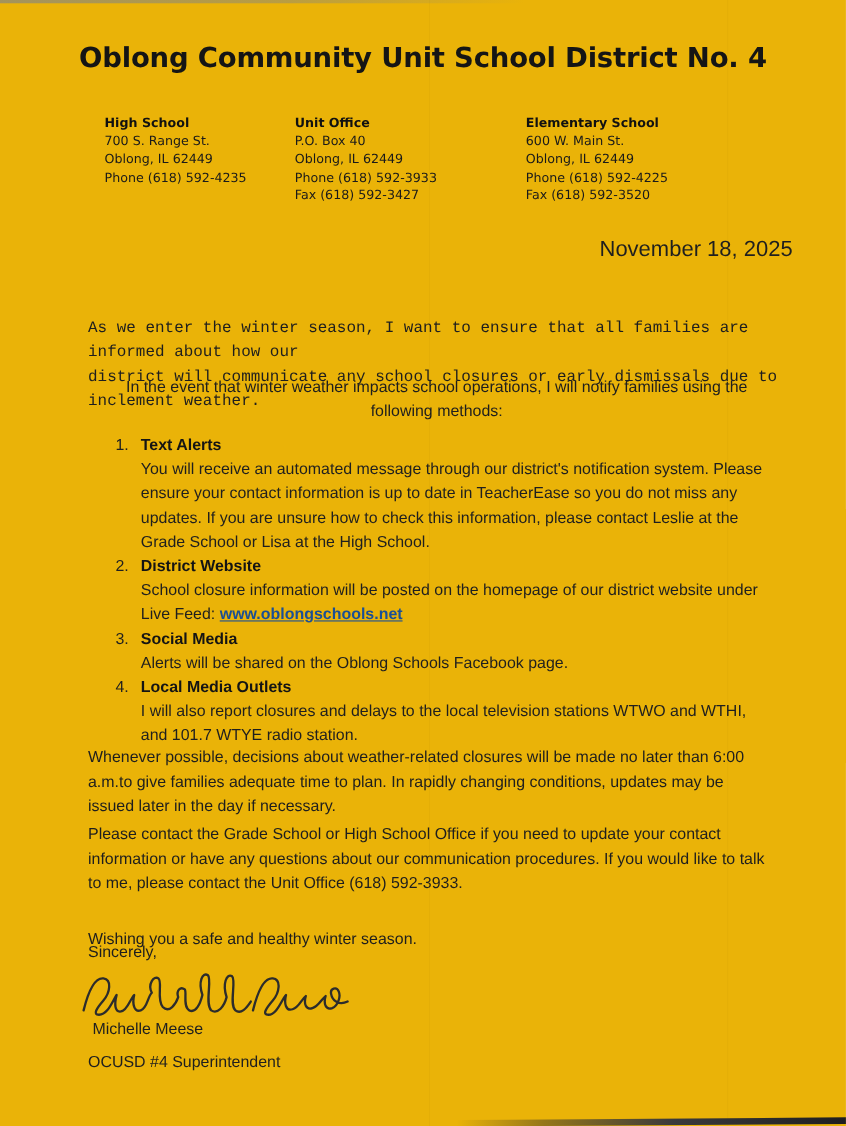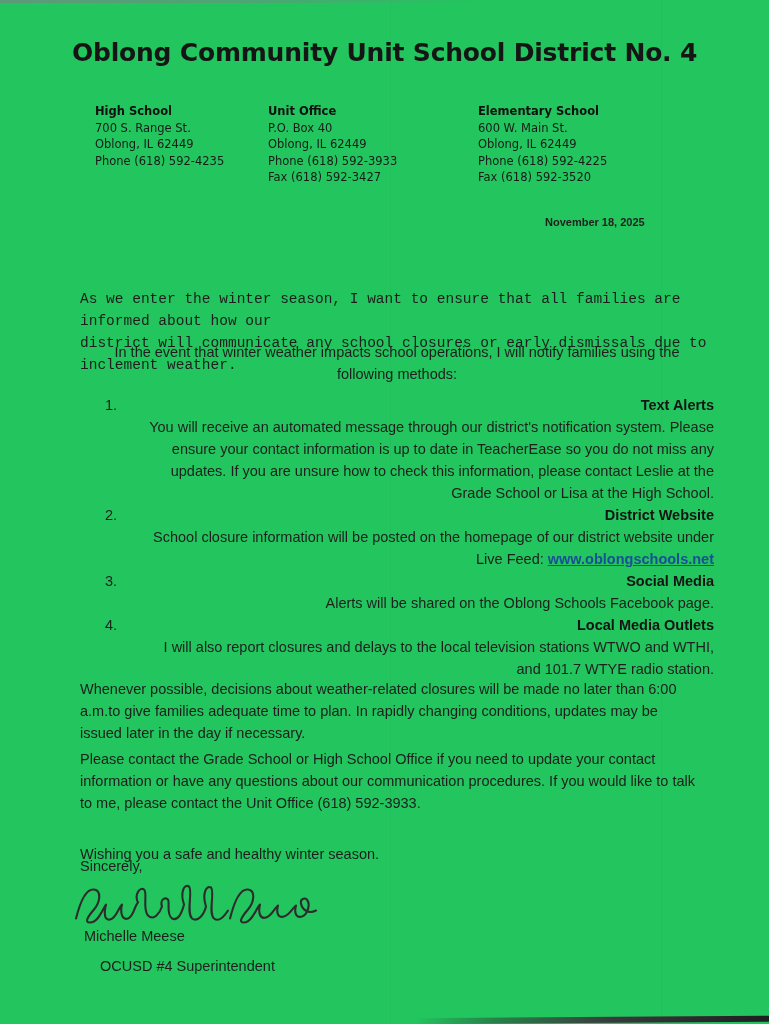--- a/index.html
+++ b/index.html
@@ -4,21 +4,21 @@
 <style>
   html, body { margin: 0; padding: 0; }
   body {
     width: 769px; height: 1024px;
     background: #e9e9e9;
     font-family: "Liberation Sans", sans-serif;
   }
   .scan {
     position: relative;
     width: 769px; height: 1024px;
-    background: #22c55e;
+    background: #eab308;
     overflow: hidden;
     color: #1f1f1f;
   }
   
   .edge-top {
     position: absolute; top: 0; left: 0; width: 62%; height: 3px;
     background: linear-gradient(90deg, rgba(125,130,138,.65), rgba(125,130,138,.45) 55%, rgba(125,130,138,0));
   }
   .edge-bottom {
     position: absolute; bottom: 1px; left: 415px; right: -6px; height: 6px;
@@ -38,47 +38,47 @@
   }
 
   .office { position: absolute; top: 103px; text-align: left;
     font-family: "DejaVu Sans", sans-serif;
     font-size: 11.5px; line-height: 16.5px; color: #1a1a1a; }
   .office-1 { left: 95px;  width: 230px; }
   .office-2 { left: 268px; width: 215px; }
   .office-3 { left: 478px; width: 215px; }
   .office-name { font-weight: 700; color: #111; }
 
-  .date { position: absolute; left: 545px; top: 216px; font-size: 11px; font-weight: bold; }
+  .date { position: absolute; left: 545px; top: 216px; font-size: 20px; }
 
   .para {
     position: absolute; left: 80px; width: 634px;
     font-size: 14.5px; line-height: 22px;
     white-space: pre-line; color: #1e1e1e;
   }
   .greeting { top: 257px; }
   .para1 { top: 288px; font-family: Liberation Mono, monospace; }
   .para2 { top: 341px; text-align: center; }
   .para3 { top: 678px; }
   .para4 { top: 748px; }
   .para5 { top: 843px; }
   .closing { top: 855px; }
 
   .methods { position: absolute; left: 80px; top: 394px; width: 634px;
     font-size: 14.5px; line-height: 22px; }
   .method { display: flex; }
   .method .num { width: 23px; margin-left: 25px; flex: none; }
-  .method .content { flex: 1; text-align: right; }
+  .method .content { flex: 1; }
   .method .m-title { font-weight: 700; color: #141414; }
   .method .m-body { white-space: pre-line; }
   .site-link { font-weight: 700; text-decoration: underline; cursor: pointer; }
 
   .signature-wrap { position: absolute; left: 72px; top: 876px; width: 250px; height: 56px; }
   .signer-name  { position: absolute; left: 84px; top: 928px; font-size: 14.5px; }
-  .signer-title { position: absolute; left: 100px; top: 958px; font-size: 14.5px; }
+  .signer-title { position: absolute; left: 80px; top: 958px; font-size: 14.5px; }
 </style>
 </head>
 <body>
 
 <div class="scan">
 
   <div class="edge-top"></div>
   <div class="fold-line fold-a"></div>
   <div class="fold-line fold-b"></div>
 

